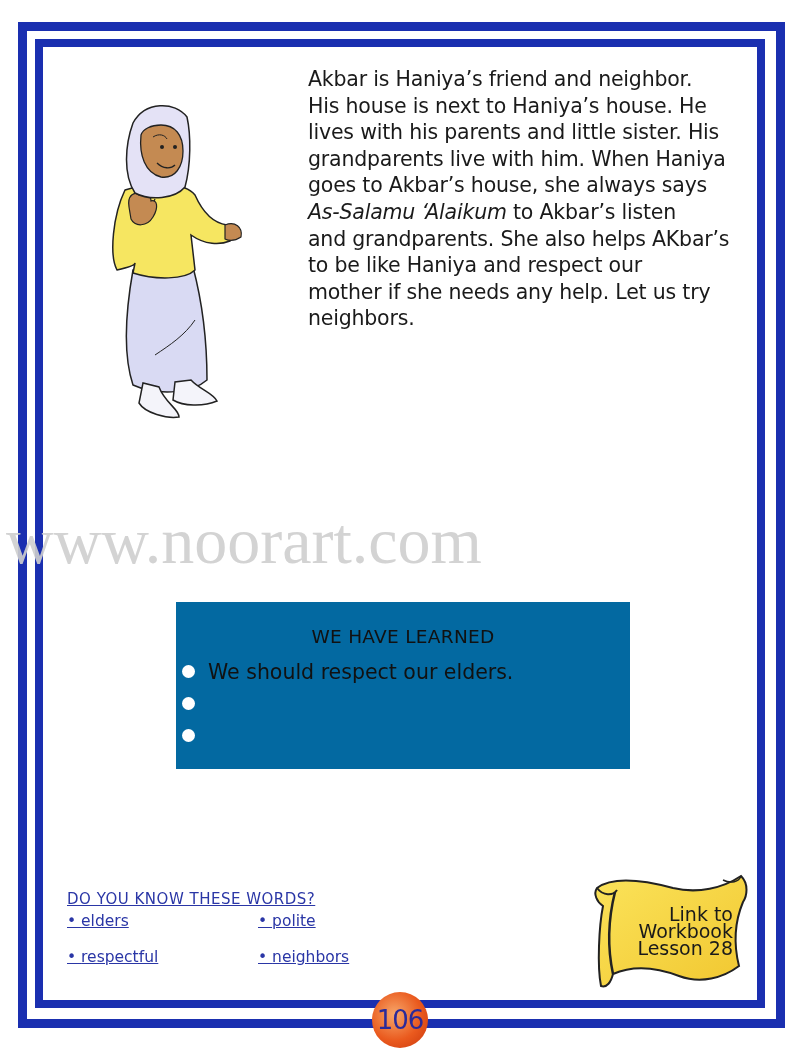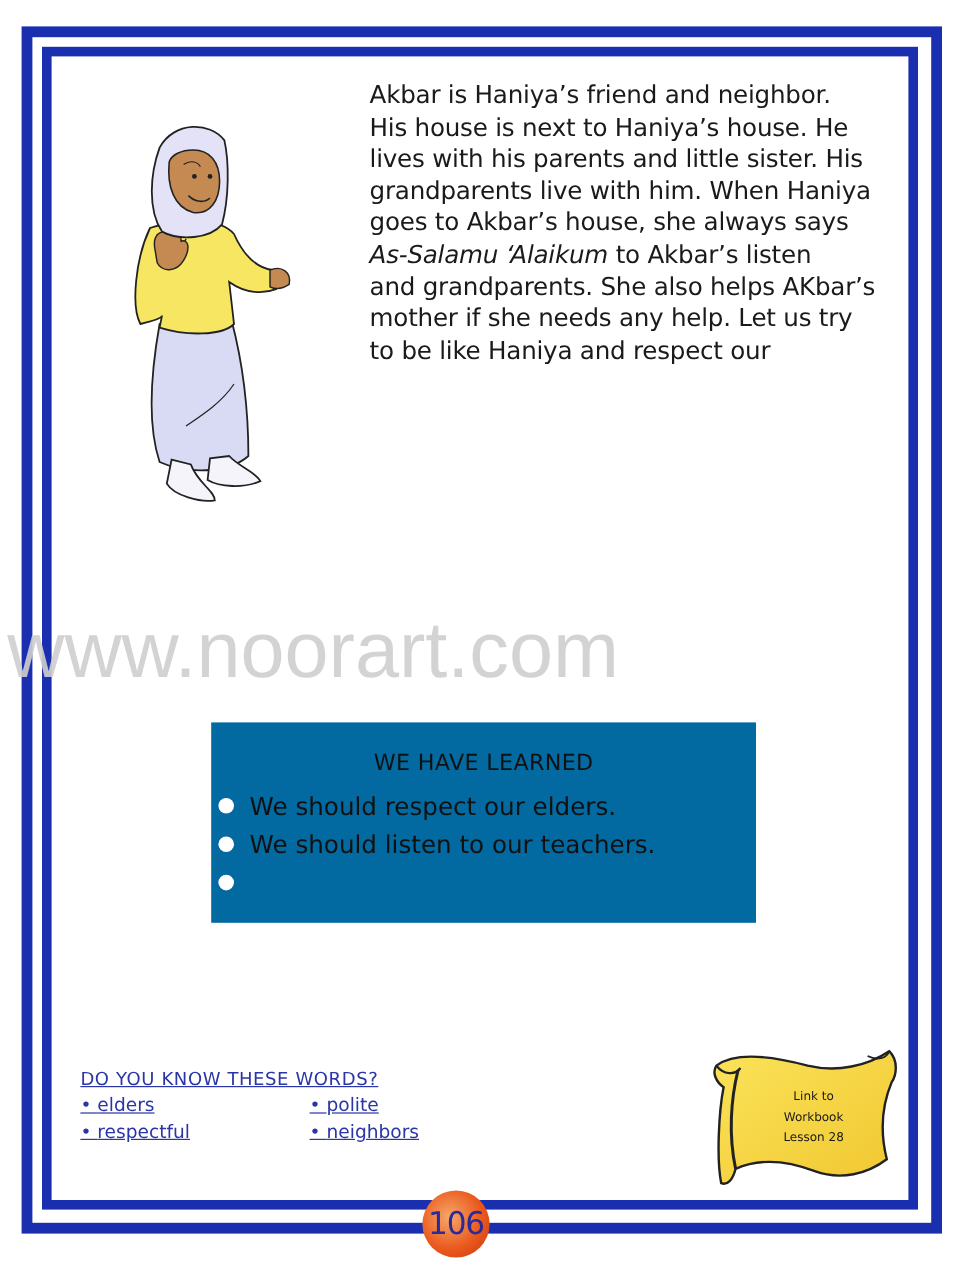--- a/index.html
+++ b/index.html
@@ -3,33 +3,33 @@
 <meta charset="utf-8">
 <style>
   html, body { margin: 0; padding: 0; background: #ffffff; }
   body { width: 800px; height: 1059px; position: relative; overflow: hidden; font-family: "DejaVu Sans", sans-serif; }
   .frame-outer { position: absolute; left: 18px; top: 22px; width: 749px; height: 988px; border: 9px solid #1a2fb0; box-sizing: content-box; }
   .frame-inner { position: absolute; left: 35px; top: 39px; width: 714px; height: 953px; border: 8px solid #1a2fb0; box-sizing: content-box; }
   .illustration { position: absolute; left: 95px; top: 95px; width: 150px; height: 330px; }
   .story { position: absolute; left: 308px; top: 66px; width: 470px; font-size: 20.5px; line-height: 26.6px; color: #1a1a1a; letter-spacing: -0.2px; }
   .story .line { display: block; white-space: nowrap; }
   .story em { font-style: italic; }
-  .watermark { position: absolute; left: 6px; top: 503px; font-family: Liberation Sans, sans-serif; font-size: 66px; color: #cfcfcf; letter-spacing: 0px; white-space: nowrap; opacity: 0.9; }
+  .watermark { position: absolute; left: 6px; top: 503px; font-family: Liberation Serif, serif; font-size: 66px; color: #cfcfcf; letter-spacing: 0px; white-space: nowrap; opacity: 0.9; }
   .learned-box { position: absolute; left: 176px; top: 602px; width: 454px; height: 167px; background: #0369a1; }
   .learned-title { position: absolute; left: 0; right: 0; top: 24px; text-align: center; font-size: 18.5px; color: #111; letter-spacing: 0.3px; }
   .learned-list { position: absolute; left: 6px; top: 54px; margin: 0; padding: 0; list-style: none; }
   .learned-item { position: relative; height: 32px; line-height: 32px; font-size: 20.5px; color: #111; padding-left: 26px; white-space: nowrap; }
   .bullet { position: absolute; left: 0; top: 9px; width: 13px; height: 13px; border-radius: 50%; background: #ffffff; }
   .vocab { position: absolute; left: 67px; top: 890px; color: #2a36a6; text-decoration: underline; }
   .vocab-title { font-size: 15px; letter-spacing: 0.5px; margin-bottom: 4px; }
-  .vocab-grid { display: grid; grid-template-columns: 191px 120px; row-gap: 4px; font-size: 15.5px; }
+  .vocab-grid { display: grid; grid-template-columns: 191px 120px; row-gap: 18px; font-size: 15.5px; }
   .vocab-word::before { content: "\2022  "; white-space: pre; }
   .scroll { position: absolute; left: 583px; top: 866px; width: 168px; height: 124px; }
-  .scroll-text { position: absolute; left: 623px; top: 906px; width: 110px; text-align: center; font-size: 10px; line-height: 17px; color: #1a1a1a; }
-  .page-number { position: absolute; left: 352px; top: 992px; width: 56px; height: 56px; border-radius: 50%; background: radial-gradient(circle at 40% 40%, #f7a76a 0%, #ea5a1e 55%, #c9360c 100%); display: flex; align-items: center; justify-content: center; }
+  .scroll-text { position: absolute; left: 623px; top: 906px; width: 110px; text-align: right; font-size: 19px; line-height: 17px; color: #1a1a1a; }
+  .page-number { position: absolute; left: 372px; top: 992px; width: 56px; height: 56px; border-radius: 50%; background: radial-gradient(circle at 40% 40%, #f7a76a 0%, #ea5a1e 55%, #c9360c 100%); display: flex; align-items: center; justify-content: center; }
   .page-number span { font-size: 26px; color: #2a2a9a; letter-spacing: -1px; }
 </style>
 </head>
 <body>
 
 <div class="frame-outer"></div>
 <div class="frame-inner"></div>
 
 <svg class="illustration" viewBox="0 0 150 330" xmlns="http://www.w3.org/2000/svg">
 
@@ -56,36 +56,36 @@
 </svg>
 
 <div class="story">
   <span class="line">Akbar is Haniya’s friend and neighbor.</span>
   <span class="line">His house is next to Haniya’s house.  He</span>
   <span class="line">lives with his parents and little sister.  His</span>
   <span class="line">grandparents live with him. When Haniya</span>
   <span class="line">goes to Akbar’s house, she always says</span>
   <span class="line"><em>As-Salamu ‘Alaikum</em><span> to Akbar’s listen</span></span>
   <span class="line">and grandparents.  She also helps AKbar’s</span>
+  <span class="line">to be like Haniya and respect our</span>
   <span class="line">mother if she needs any help.  Let us try</span>
-  <span class="line">to be like Haniya and respect our</span>
+  <span class="line">neighbors.</span>
 </div>
 
 <div class="watermark">www.noorart.com</div>
 
 <div class="learned-box">
   <div class="learned-title">WE HAVE LEARNED</div>
   <ul class="learned-list">
     <li class="learned-item">
       <span class="bullet"></span>
       <span>We should respect our elders.</span>
     </li>
     <li class="learned-item">
       <span class="bullet"></span>
-      <span>We should listen to our teachers.</span>
     </li>
     <li class="learned-item">
       <span class="bullet"></span>
     </li>
   </ul>
 </div>
 
 <div class="vocab">
   <div class="vocab-title">DO YOU KNOW THESE WORDS?</div>
   <div class="vocab-grid">

